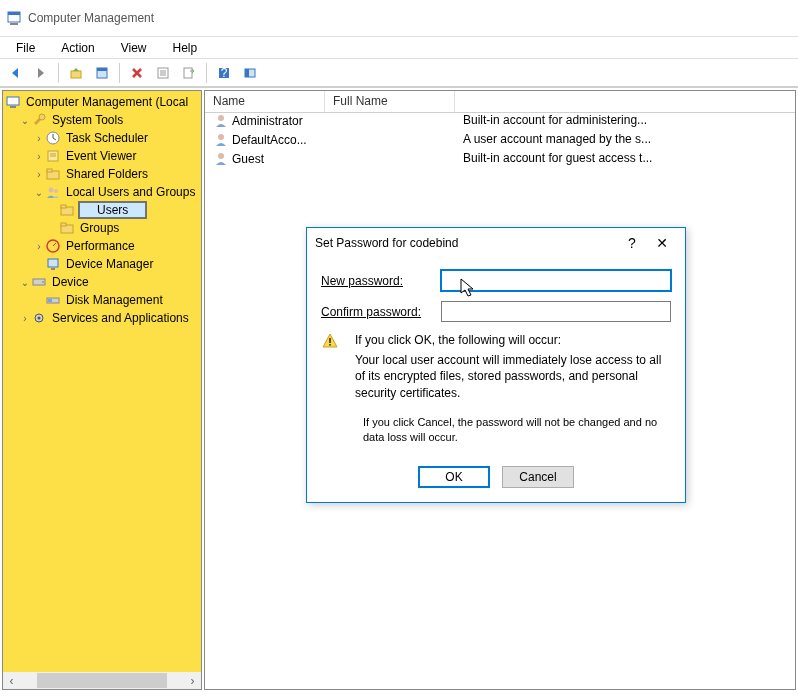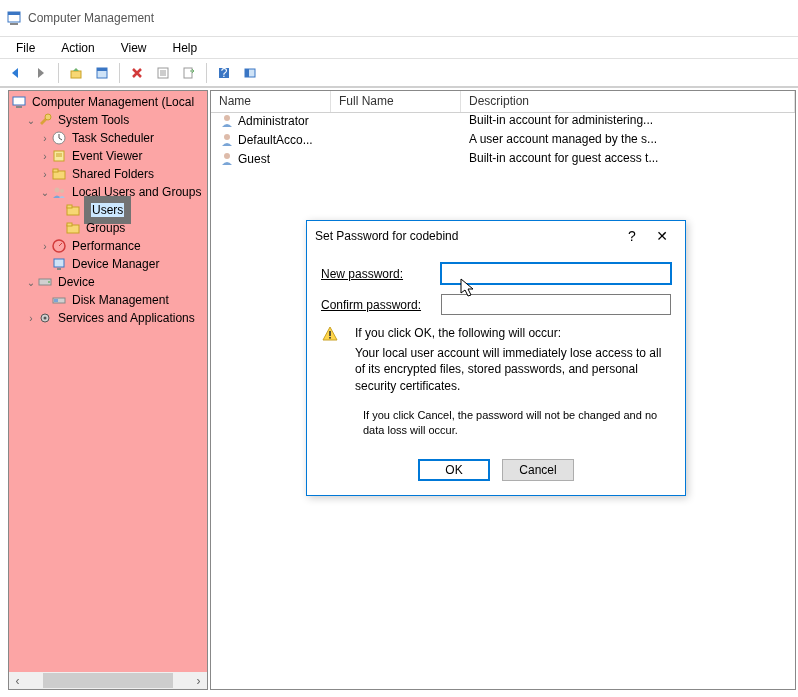--- a/index.html
+++ b/index.html
@@ -14,30 +14,30 @@
 .menubar { height: 22px; display: flex; align-items: center; padding: 0 6px; gap: 6px; border-bottom: 1px solid #e0e0e0; }
 .menu-item { padding: 2px 10px; cursor: default; }
 
 
 .toolbar { height: 28px; display: flex; align-items: center; padding: 2px 4px; gap: 4px; border-bottom: 1px solid #d0d0d0; }
 .tbtn { width: 22px; height: 22px; display: flex; align-items: center; justify-content: center; cursor: default; border: 1px solid transparent; }
 .tsep { width: 1px; height: 20px; background: #d0d0d0; margin: 0 2px; }
 
 
 .main { display: flex; height: calc(697px - 24px - 22px - 28px - 18px); border-top: 1px solid #d0d0d0; }
-.tree-pane { width: 200px; border: 1px solid #888; margin: 2px 0 2px 8px; overflow: hidden; position: relative; background: #fca5a5; }
+.tree-pane { width: 200px; border: 1px solid #888; margin: 2px 0 2px 2px; overflow: hidden; position: relative; background: #fde047; }
 .list-pane { flex: 1; border: 1px solid #888; margin: 2px 2px 2px 2px; background: #fff; position: relative; }
 
 
 .tree { padding: 2px; }
 .tnode { display: flex; align-items: center; height: 18px; white-space: nowrap; cursor: default; }
 .expander { width: 12px; text-align: center; color: #666; font-size: 10px; user-select: none; }
 .ticon { width: 16px; height: 16px; margin-right: 3px; display: flex; align-items: center; justify-content: center; }
 .tlabel { padding: 0 2px; }
-.tlabel.sel { background: #cce8ff; border: 7px solid #737373; padding: 0 1px; }
+.tlabel.sel { background: #cce8ff; border: 2px solid #737373; padding: 0 17px; }
 .indent0 { padding-left: 0; }
 .indent1 { padding-left: 14px; }
 .indent2 { padding-left: 28px; }
 .indent3 { padding-left: 42px; }
 
 
 .list-header { display: flex; height: 22px; border-bottom: 1px solid #d0d0d0; }
 .col { padding: 3px 8px; border-right: 1px solid #e0e0e0; color: #333; }
 .col.name { width: 120px; }
 .col.fullname { width: 130px; }
@@ -54,21 +54,21 @@
 
 
 .hscroll { position: absolute; bottom: 0; left: 0; right: 0; height: 17px; background: #f0f0f0; display:flex; align-items:center; }
 .hscroll .thumb { background: #cdcdcd; height: 15px; width: 130px; margin-left: 17px; }
 .hscroll .arrow { width: 17px; height: 17px; display:flex; align-items:center; justify-content:center; color:#666; }
 
 
 .statusbar { height: 18px; background: #fff; }
 
 
-.dialog { position: absolute; left: 306px; top: 220px; width: 380px; background: #fff; border: 1px solid #0078d7; box-shadow: 2px 2px 8px rgba(0,0,0,.2); }
+.dialog { position: absolute; left: 306px; top: 227px; width: 380px; background: #fff; border: 1px solid #0078d7; box-shadow: 2px 2px 8px rgba(0,0,0,.2); }
 .dlg-title { height: 30px; display:flex; align-items:center; padding: 0 8px; background: #fff; }
 .dlg-title .t { flex: 1; font-size: 12px; }
 .dlg-title .help, .dlg-title .close { width: 30px; height: 30px; display:flex; align-items:center; justify-content:center; cursor: default; font-size: 14px; }
 .dlg-body { padding: 12px 14px; }
 .field-row { display: flex; align-items: center; margin-bottom: 10px; }
 .field-label { width: 120px; text-decoration: underline; }
 .field-input { flex: 1; height: 21px; border: 1px solid #7a7a7a; padding: 1px 3px; }
 .field-input.focused { border: 1px solid #0078d7; outline: 1px solid #0078d7; }
 .warn-row { display: flex; gap: 16px; margin-top: 4px; }
 .warn-icon { width: 18px; flex: none; }
@@ -306,21 +306,20 @@
       <div class="thumb"></div>
       <div style="flex:1"></div>
       <div class="arrow">›</div>
     </div>
   </div>
 
   <div class="list-pane">
     <div class="list-header">
       <div class="col name">Name</div>
       <div class="col fullname">Full Name</div>
-      <div class="col desc">Description</div>
     </div>
     <div class="list-body" id="list-body">
         <div class="row">
           <div class="cell name">
             <span>
               <svg width="16" height="16">
                 <circle cx="8" cy="5" r="3" fill="#dba"></circle>
                 <path d="M3 14 Q8 8 13 14" fill="#7aa5d6"></path>
               </svg>
             </span>

